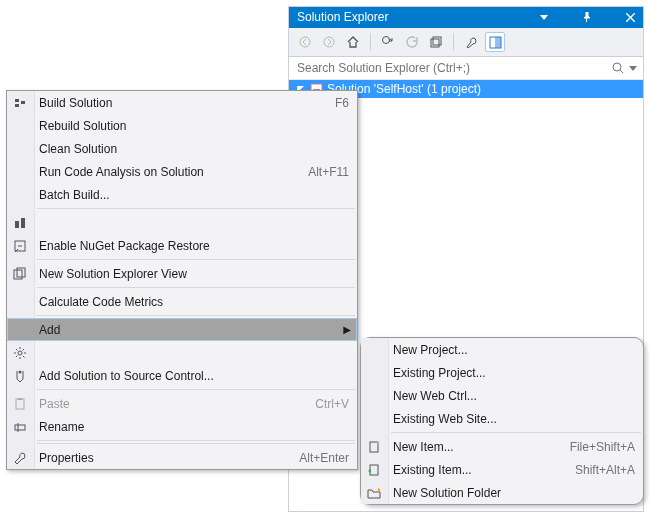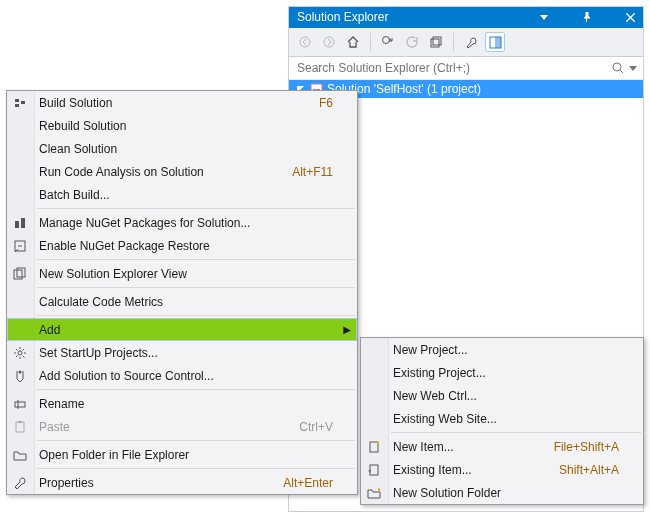--- a/index.html
+++ b/index.html
@@ -27,28 +27,28 @@
   .tree { flex: 1; background: #fff; padding-top: 0; }
   .tree-row { display: flex; align-items: center; height: 18px; padding: 0 4px 0 6px; gap: 4px; }
   .tree-row.sel { background: #3399ff; color: #fff; }
   .tree-row.child { padding-left: 36px; font-weight: 600; }
   .tri { width: 10px; height: 10px; display:inline-flex; align-items:center; justify-content:center;}
   .fileicon { width: 14px; height: 14px; display:inline-flex; align-items:center; justify-content:center; }
 
   
   .menu { position: absolute; background: #f3f3f6; border: 1px solid #9a9a9a; box-shadow: 2px 2px 4px rgba(0,0,0,0.25); }
   .menu.main { top: 90px; left: 6px; width: 352px; }
-  .menu.sub  { top: 337px; left: 360px; width: 284px; }
+  .menu.sub  { top: 337px; left: 360px; width: 284px; border-radius: 10px; }
   .menu .gutter { position: absolute; top: 0; bottom: 0; left: 0; width: 28px; background: #eeeef2; border-right: 1px solid #e0e0e6; }
   .menu-items { position: relative; }
-  .menu-item { display: flex; align-items: center; height: 23px; padding-left: 32px; padding-right: 24px; position: relative; }
-  .menu-item.highlight { background: #84cc16; outline: 1px solid #a8cbe9; outline-offset: -1px; }
+  .menu-item { display: flex; align-items: center; height: 23px; padding-left: 32px; padding-right: 8px; position: relative; }
+  .menu-item.highlight { background: #a3a3a3; outline: 1px solid #a8cbe9; outline-offset: -1px; }
   .menu-item.disabled { color: #9a9a9a; }
   .menu-item .label { flex: 1; white-space: nowrap; }
-  .menu-item .shortcut { color: #a16207; margin-left: 10px; }
+  .menu-item .shortcut { color: #737373; margin-left: 10px; }
   .menu-item.disabled .shortcut { color: #9a9a9a; }
   .menu-item .arrow { position: absolute; right: 6px; font-size: 10px; }
   .menu-item .mi-icon { position: absolute; left: 5px; width: 16px; height: 16px; display: inline-flex; align-items: center; justify-content: center; }
   .menu-sep { height: 1px; background: #d7d7de; margin: 2px 2px 2px 30px; }
 
   .boxed { outline: 1px solid #a8cbe9; outline-offset: -1px; background:#fff; }
   svg { display: block; }
 </style>
 </head>
 <body>
@@ -186,21 +186,20 @@
         <span class="label">Batch Build...</span>
       </div>
       <div class="menu-sep"></div>
       <div class="menu-item">
         <span class="mi-icon">
           <svg width="14" height="14">
             <rect x="2" y="5" width="4" height="7" fill="#555"></rect>
             <rect x="8" y="2" width="4" height="10" fill="#555"></rect>
           </svg>
         </span>
-        <span class="label">Manage NuGet Packages for Solution...</span>
       </div>
       <div class="menu-item">
         <span class="mi-icon">
           <svg width="14" height="14">
             <rect x="2" y="2" width="10" height="10" fill="none" stroke="#555"></rect>
             <path d="M5 10l-3 3M5 7h4" stroke="#555"></path>
           </svg>
         </span>
         <span class="label">Enable NuGet Package Restore</span>
       </div>
@@ -223,60 +222,51 @@
         <span class="label">Add</span>
         <span class="arrow">▶</span>
       </div>
       <div class="menu-item">
         <span class="mi-icon">
           <svg width="14" height="14">
             <circle cx="7" cy="7" r="2" fill="none" stroke="#555"></circle>
             <path d="M7 1v2M7 11v2M1 7h2M11 7h2M3 3l1.5 1.5M10 10l1.5 1.5M11 3l-1.5 1.5M3 11l1.5-1.5" stroke="#555"></path>
           </svg>
         </span>
-        <span class="label">Set StartUp Projects...</span>
       </div>
       <div class="menu-item">
         <span class="mi-icon">
           <svg width="14" height="14">
             <path d="M4 2v8l3 3 3-3V2" fill="none" stroke="#555"></path>
             <circle cx="7" cy="3" r="1.5" fill="#555"></circle>
           </svg>
         </span>
         <span class="label">Add Solution to Source Control...</span>
       </div>
       <div class="menu-sep"></div>
+      <div class="menu-item disabled">
+        <span class="mi-icon">
+          <svg width="14" height="14">
+            <rect x="3" y="2" width="8" height="10" fill="none" stroke="#aaa"></rect>
+            <rect x="5" y="1" width="4" height="2" fill="#aaa"></rect>
+          </svg>
+        </span>
+        <span class="label">Paste</span>
+        <span class="shortcut">Ctrl+V</span>
+      </div>
       <div class="menu-item">
         <span class="mi-icon">
           <svg width="14" height="14">
             <rect x="2" y="5" width="10" height="5" fill="none" stroke="#555"></rect>
             <path d="M5 3v9" stroke="#555"></path>
           </svg>
         </span>
         <span class="label">Rename</span>
       </div>
-      <div class="menu-item disabled">
-        <span class="mi-icon">
-          <svg width="14" height="14">
-            <rect x="3" y="2" width="8" height="10" fill="none" stroke="#aaa"></rect>
-            <rect x="5" y="1" width="4" height="2" fill="#aaa"></rect>
-          </svg>
-        </span>
-        <span class="label">Paste</span>
-        <span class="shortcut">Ctrl+V</span>
-      </div>
-      <div class="menu-sep"></div>
-      <div class="menu-item">
-        <span class="mi-icon">
-          <svg width="14" height="14">
-            <path d="M1 4h4l1 2h7v6H1z" fill="none" stroke="#555"></path>
-          </svg>
-        </span>
-        <span class="label">Open Folder in File Explorer</span>
-      </div>
+      <div class="menu-sep"></div>
       <div class="menu-sep"></div>
       <div class="menu-item">
         <span class="mi-icon">
           <svg width="14" height="14">
             <path d="M9 2a3 3 0 0 1 0 6l-5 5-2-2 5-5a3 3 0 0 1 2-4z" fill="none" stroke="#555"></path>
           </svg>
         </span>
         <span class="label">Properties</span>
         <span class="shortcut">Alt+Enter</span>
       </div>

